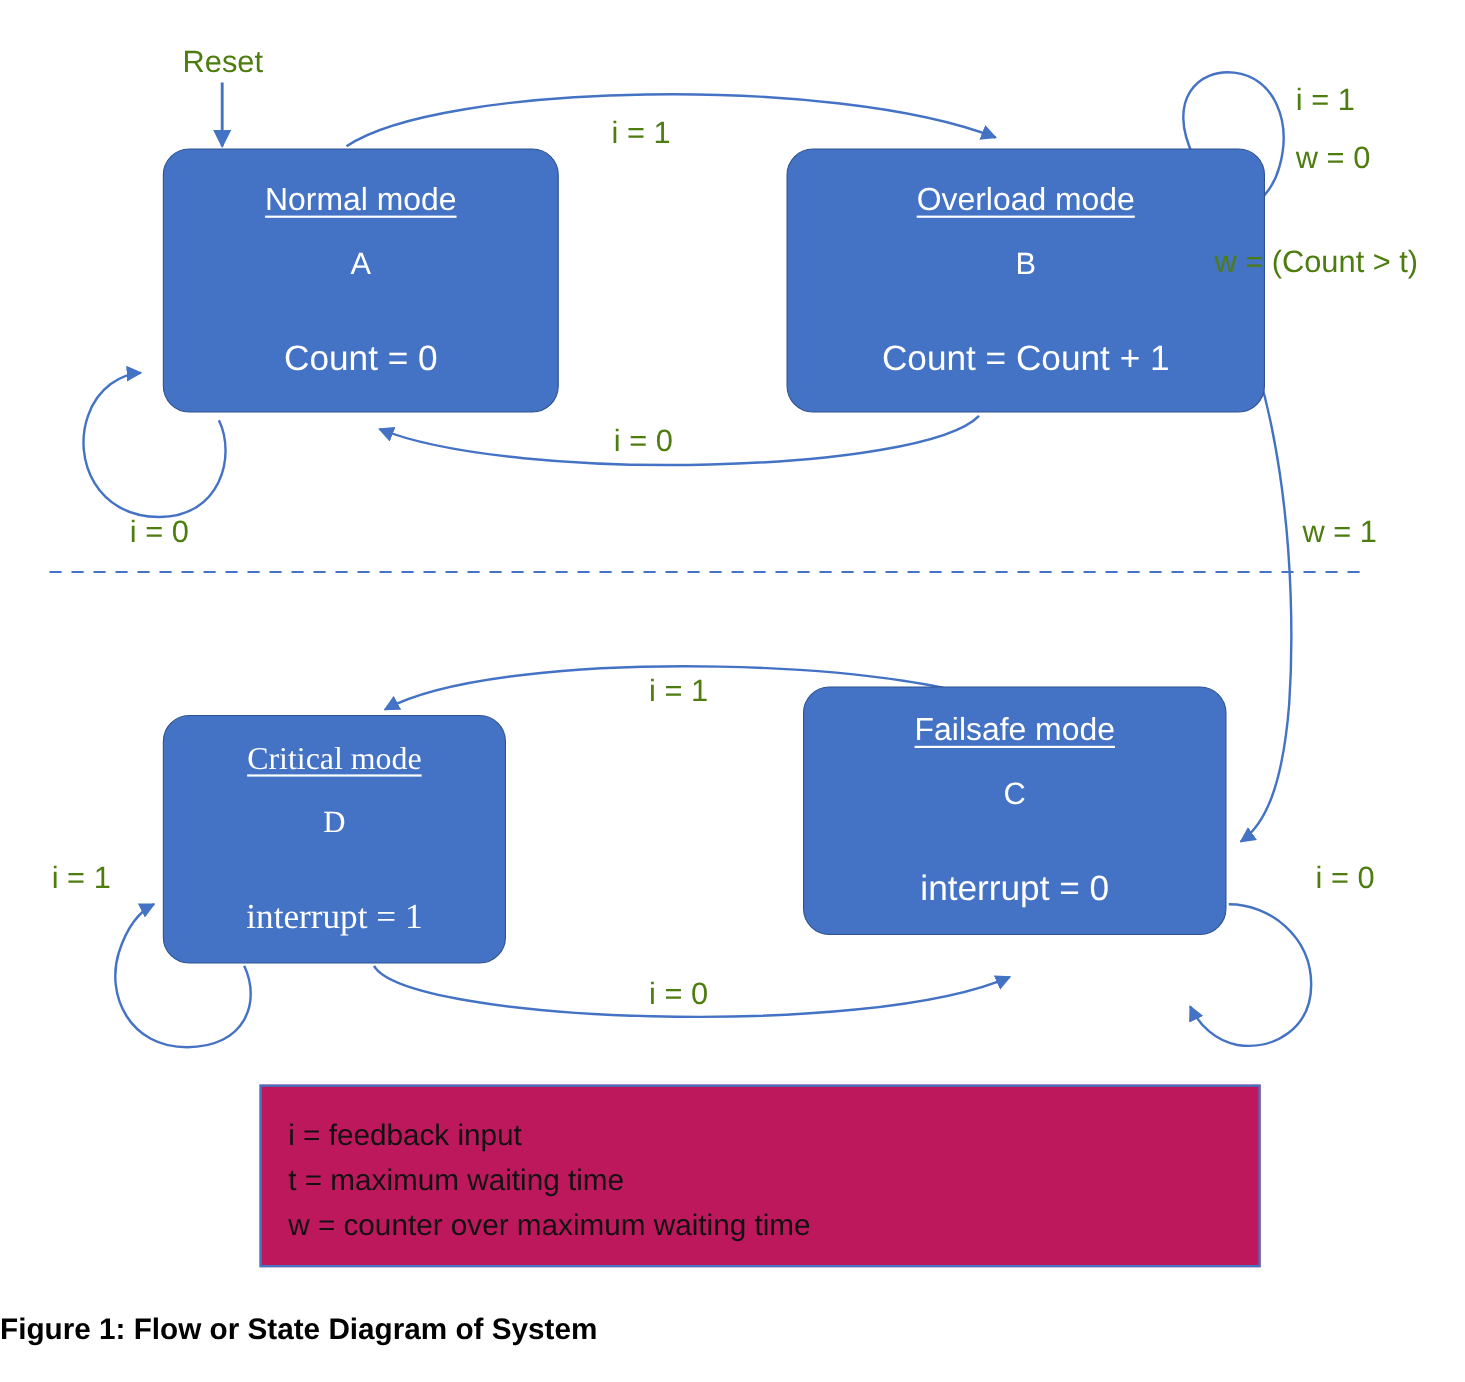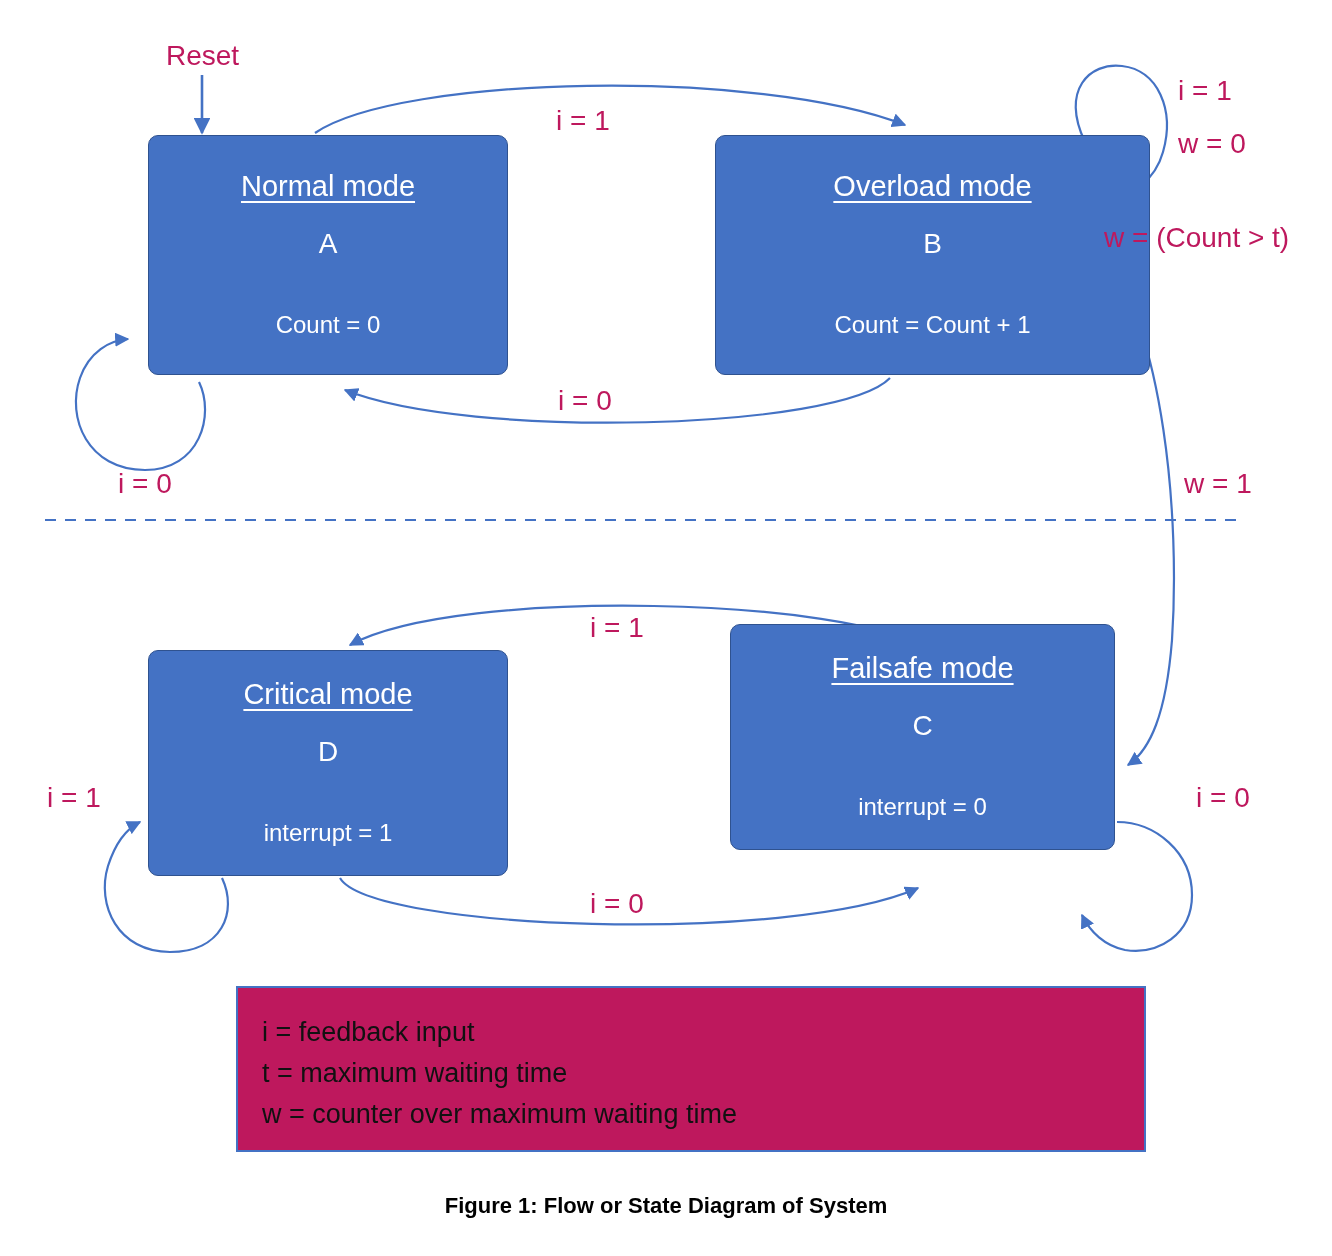--- a/index.html
+++ b/index.html
@@ -23,21 +23,21 @@
     top: 0;
     width: 1332px;
     height: 1256px;
     pointer-events: none;
   }
   .state-box {
     position: absolute;
     box-sizing: border-box;
     background: #4472C4;
     border: 1.5px solid #2F528F;
-    border-radius: 10px;
+    border-radius: 24px;
     color: #ffffff;
     display: flex;
     flex-direction: column;
     align-items: center;
     justify-content: center;
     z-index: 3;
   }
   .state-title {
     font-size: 29px;
     text-decoration: underline;
@@ -45,29 +45,29 @@
     line-height: 1.1;
     margin-bottom: 26px;
     white-space: nowrap;
   }
   .state-letter {
     font-size: 28px;
     line-height: 1.1;
     margin-bottom: 30px;
   }
   .state-action {
-    font-size: 24px;
+    font-size: 32px;
     line-height: 1.1;
     white-space: nowrap;
     margin-top: 22px;
   }
   .edge-label {
     position: absolute;
     font-size: 28px;
-    color: #be185d;
+    color: #4d7c0f;
     white-space: nowrap;
     z-index: 4;
   }
   #legend-box {
     position: absolute;
     left: 236px;
     top: 986px;
     width: 910px;
     height: 166px;
     box-sizing: border-box;
@@ -80,22 +80,22 @@
     font-size: 27px;
     color: #111111;
     line-height: 1.52;
     white-space: nowrap;
   }
   #figure-caption {
     position: absolute;
     left: 0;
     top: 1193px;
     width: 1332px;
-    text-align: center;
-    font-size: 22px;
+    text-align: left;
+    font-size: 27px;
     font-weight: bold;
     color: #000000;
   }
 </style>
 </head>
 <body>
 
 <div id="canvas">
 
   <svg id="wires" viewBox="0 0 1332 1256" xmlns="http://www.w3.org/2000/svg">
@@ -133,21 +133,21 @@
     <div class="state-letter">A</div>
     <div class="state-action">Count = 0</div>
   </div>
 
   <div class="state-box" style="left:715px; top:135px; width:435px; height:240px;">
     <div class="state-title">Overload mode</div>
     <div class="state-letter">B</div>
     <div class="state-action">Count = Count + 1</div>
   </div>
 
-  <div class="state-box" style="left:148px; top:650px; width:360px; height:226px;">
+  <div class="state-box" style="left:148px; top:650px; width:312px; height:226px;font-family:Liberation Serif, serif;">
     <div class="state-title">Critical mode</div>
     <div class="state-letter">D</div>
     <div class="state-action">interrupt = 1</div>
   </div>
 
   <div class="state-box" style="left:730px; top:624px; width:385px; height:226px;">
     <div class="state-title">Failsafe mode</div>
     <div class="state-letter">C</div>
     <div class="state-action">interrupt = 0</div>
   </div>

